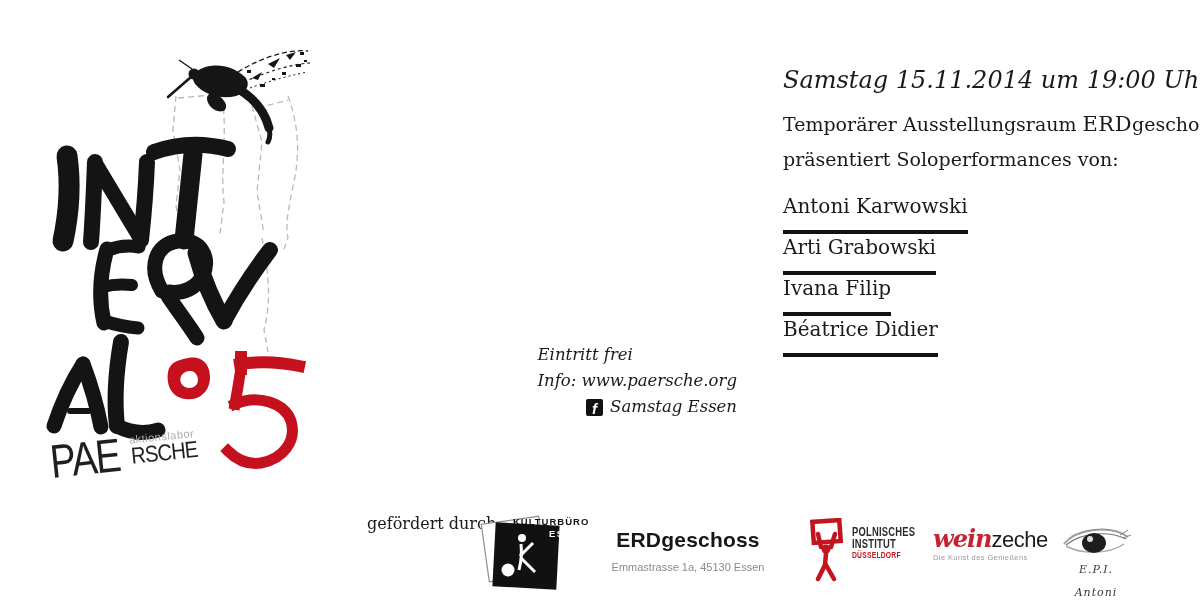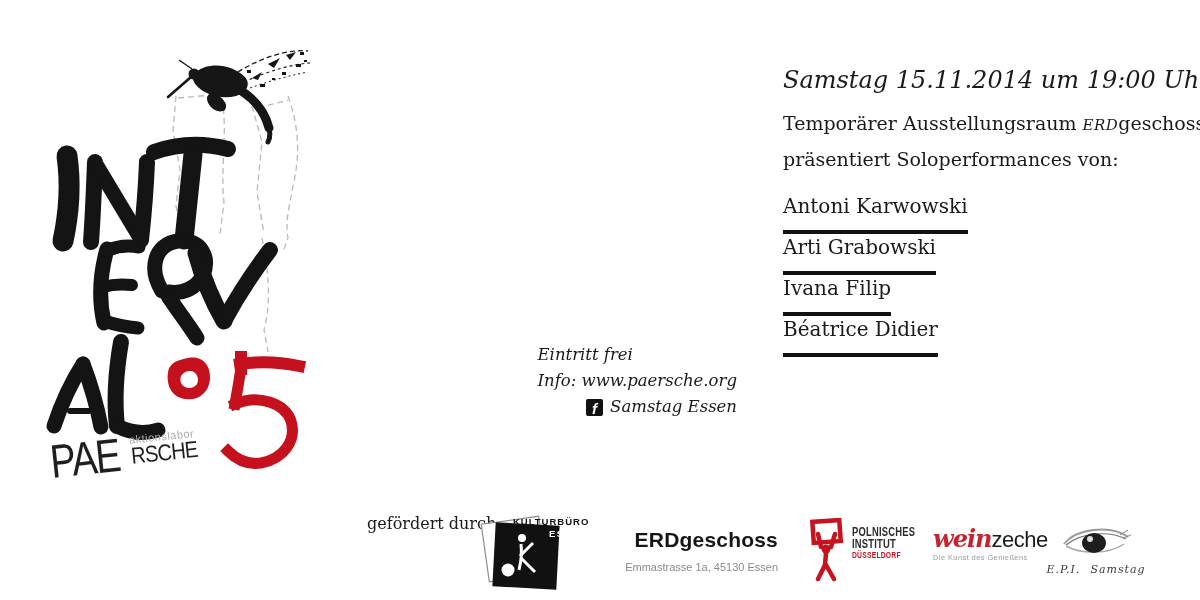--- a/index.html
+++ b/index.html
@@ -14,57 +14,57 @@
             font-family:"Liberation Sans", sans-serif;color:#1f1f1f;}
   .pae-main{font-size:47px;line-height:44px;font-weight:400;letter-spacing:-2px;transform:scaleX(.82);transform-origin:left top;}
   .pae-col{display:flex;flex-direction:column;margin-left:-4px;margin-top:2px;}
   .pae-sub{font-size:11px;color:#ababab;letter-spacing:.5px;}
   .pae-rsche{font-size:23px;line-height:21px;letter-spacing:-1px;transform:scaleX(.88);transform-origin:left top;}
 
   
   .event-col{left:783px;top:0;width:400px;}
   .date-line{position:absolute;top:66px;left:0;font-style:italic;font-size:24px;white-space:nowrap;}
   .venue-line{position:absolute;top:112px;left:0;font-size:19px;white-space:nowrap;}
-  .venue-caps{font-size:15px;letter-spacing:.5px;font-style:italic;}
+  .venue-caps{font-size:21px;letter-spacing:.5px;}
   .presents-line{position:absolute;top:148px;left:0;font-size:19px;white-space:nowrap;}
   .performers{position:absolute;top:197px;left:0;margin:0;padding:0;list-style:none;}
   .performers li{display:block;}
   .performers span{display:inline-block;font-size:20px;line-height:19px;
      border-bottom:4px solid #111;padding-bottom:14px;margin-bottom:4px;white-space:nowrap;}
 
   
   .info-block{right:463px;top:342px;text-align:left;font-size:16.5px;line-height:26px;font-style:italic;}
   .info-row{display:flex;justify-content:flex-end;align-items:center;white-space:nowrap;}
   .fb-icon{display:inline-flex;align-items:flex-end;justify-content:center;width:17px;height:17px;
      background:#111;border-radius:2px;margin-right:7px;
      color:#fff;font-family:"Liberation Sans", sans-serif;font-weight:bold;font-size:15px;line-height:15px;overflow:hidden;}
 
   
   .funded-label{left:367px;top:514px;font-size:16px;}
   .kb-text1{left:513px;top:516px;font-family:"Liberation Sans", sans-serif;font-weight:bold;font-size:9.5px;letter-spacing:1px;color:#111;}
   .kb-text2{left:549px;top:528px;font-family:"Liberation Sans", sans-serif;font-weight:bold;font-size:9.5px;letter-spacing:1.5px;color:#fff;}
 
-  .erd-block{left:598px;top:528px;width:180px;text-align:right;font-family:"Liberation Sans", sans-serif;}
+  .erd-block{left:598px;top:528px;width:180px;text-align:center;font-family:"Liberation Sans", sans-serif;}
   .erd-name{font-size:21px;font-weight:bold;color:#161616;letter-spacing:.2px;}
   .erd-addr{font-size:11px;color:#8a8a8a;margin-top:9px;}
 
   .pol-block{left:805px;top:518px;display:flex;align-items:flex-start;}
   .pol-text{margin-left:5px;margin-top:8px;font-family:"Liberation Sans", sans-serif;font-weight:bold;
             transform:scaleX(.75);transform-origin:left top;color:#2b2b2b;}
   .pol-l1,.pol-l2{font-size:12.5px;line-height:12px;letter-spacing:.3px;}
   .pol-l3{font-size:9px;line-height:10px;letter-spacing:.3px;color:var(--pol-red);}
 
   .wein-block{left:933px;top:524px;font-family:"Liberation Sans", sans-serif;}
   .wein-row{display:flex;align-items:flex-end;}
   .wein-red{font-family:"DejaVu Serif", serif;font-style:italic;font-weight:bold;font-size:24px;color:var(--wein-red);letter-spacing:-1px;}
   .wein-black{font-size:22px;color:#1a1a1a;letter-spacing:-.5px;}
   .wein-tag{font-size:7.5px;color:#9a9a9a;letter-spacing:.4px;margin-top:0px;}
 
   .epi-block{left:1056px;top:522px;width:80px;text-align:center;}
-  .epi-label{font-style:italic;font-size:11px;color:#3a3a3a;letter-spacing:1px;margin-top:1px;font-family:"DejaVu Serif", serif;display:flex;justify-content:center;gap:10px;}
+  .epi-label{font-style:italic;font-size:11px;color:#3a3a3a;letter-spacing:1px;margin-top:1px;font-family:"DejaVu Serif", serif;display:flex;justify-content:center;gap:10px;flex-direction:column;}
 </style>
 </head>
 <body>
 
 <div class="page">
 
   <svg id="artwork-svg" class="abs" width="340" height="500" viewBox="0 0 340 500" xmlns="http://www.w3.org/2000/svg">
 
     <g stroke="#b9b9b9" stroke-width="1.3" fill="none" stroke-dasharray="6,4">
       <path d="M176,96 L173,130 L180,170 L176,206 L181,234"></path>
@@ -227,17 +227,17 @@
       <path d="M4,22 C16,7 50,2 68,15" stroke="#9a9a9a" stroke-width="2" fill="none"></path>
       <path d="M6,23 C20,11 48,8 66,17" stroke="#777777" stroke-width="1.2" fill="none"></path>
       <path d="M6,24 C20,32 48,33 64,22" stroke="#aaaaaa" stroke-width="1.5" fill="none"></path>
       <ellipse cx="34" cy="21" rx="12" ry="10" fill="#1e1e1e"></ellipse>
       <circle cx="30" cy="17" r="3" fill="#ffffff" opacity="0.85"></circle>
       <path d="M60,13 L68,8 M63,16 L71,13" stroke="#8a8a8a" stroke-width="1" fill="none"></path>
       <path d="M4,22 C8,16 12,13 18,11" stroke="#bbbbbb" stroke-width="1" fill="none"></path>
     </svg>
     <div class="epi-label">
       <span>E.P.I.</span>
-      <span>Samstag</span>
+      <span>Antoni</span>
     </div>
   </div>
 
 </div>
 
 </body></html>

